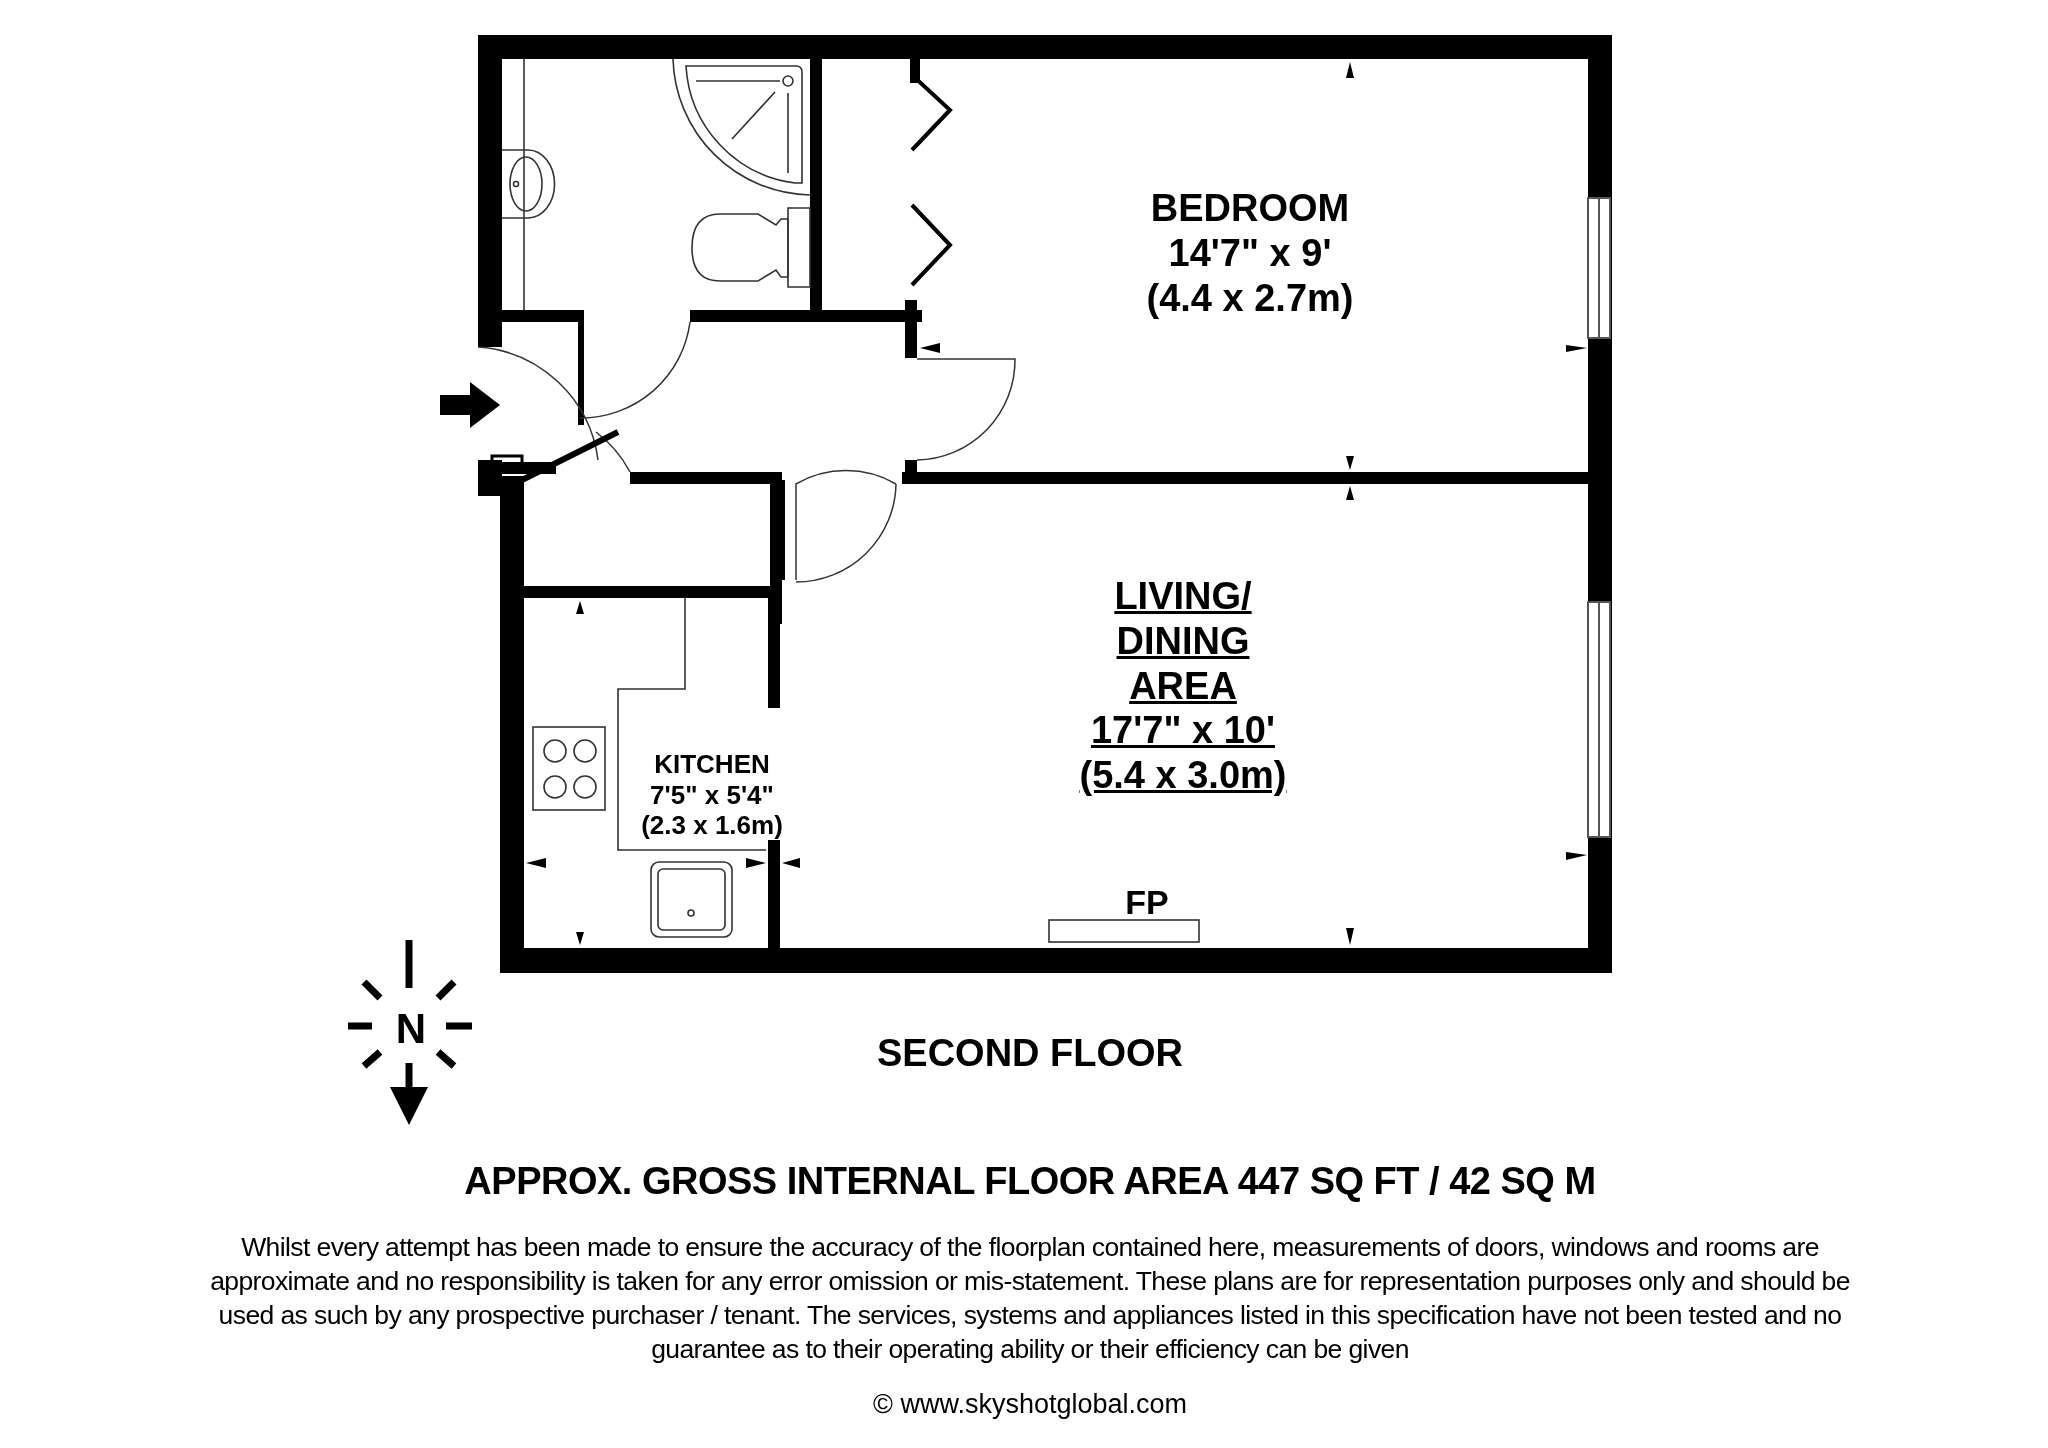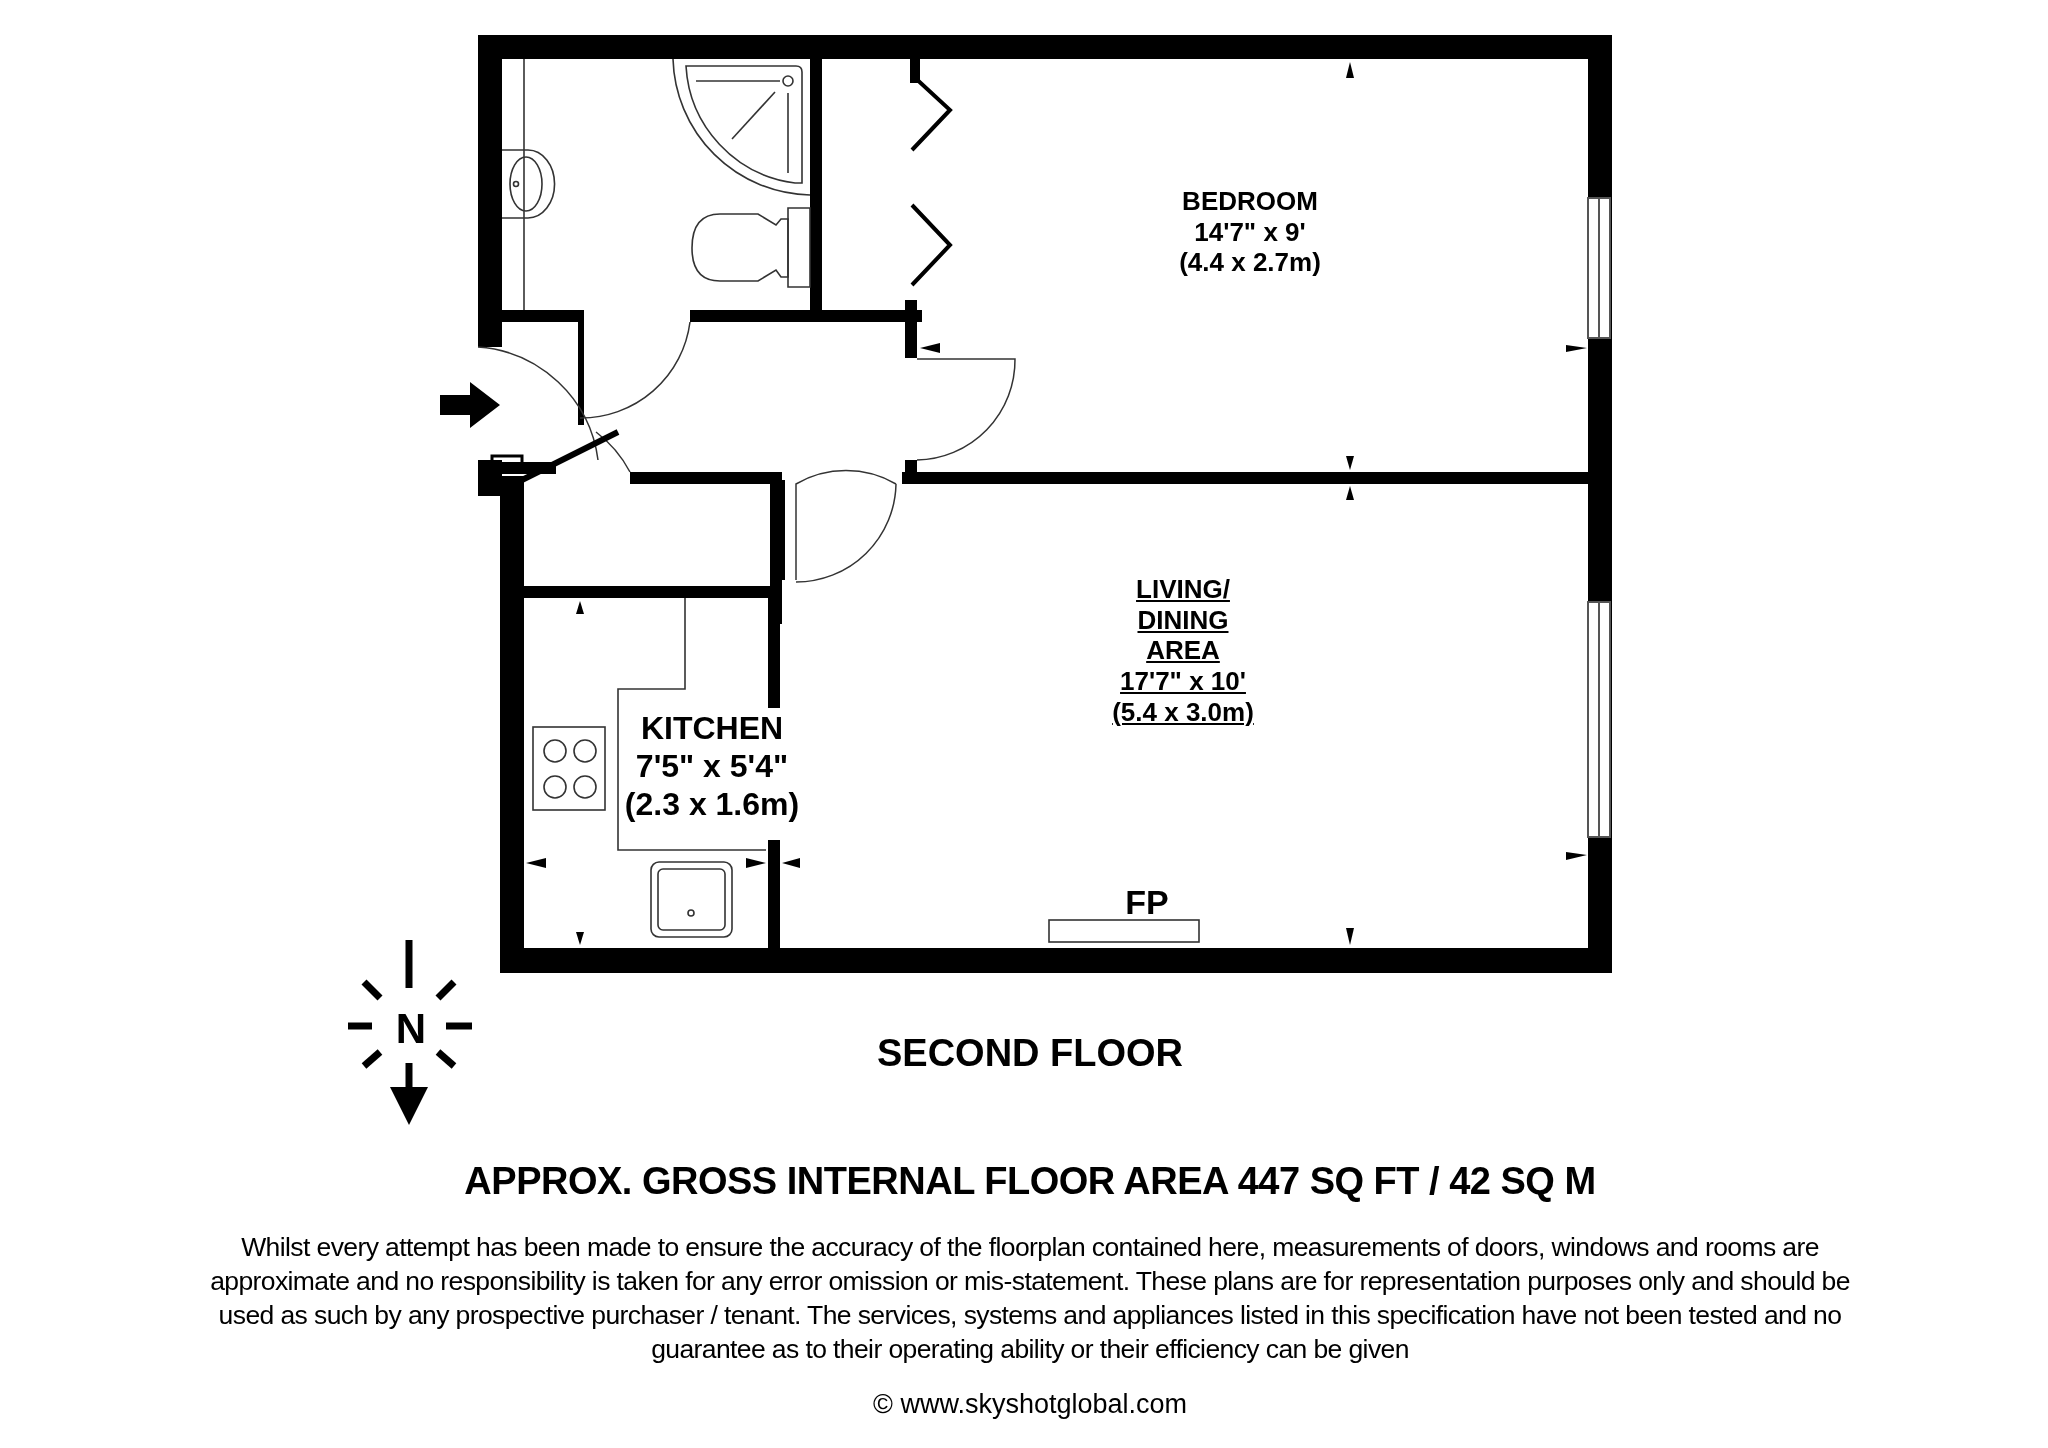--- a/index.html
+++ b/index.html
@@ -1,20 +1,20 @@
 <!DOCTYPE html>
 <html><head>
 <meta charset="utf-8">
 <style>
   html, body { margin: 0; padding: 0; background: #ffffff; }
   body { width: 2048px; height: 1448px; position: relative; overflow: hidden; font-family: "Liberation Sans", sans-serif; color: #000; }
   #plan { position: absolute; left: 0; top: 0; }
   .label { position: absolute; text-align: center; font-weight: bold; font-family: "Liberation Sans", sans-serif; line-height: 1.18; transform: translateX(-50%); white-space: nowrap; }
-  .room-label { font-size: 26px; }
-  .kitchen-label { font-size: 32px; }
+  .room-label { font-size: 38px; }
+  .kitchen-label { font-size: 26px; margin-top: 39px; }
   .fp-label { font-size: 34px; }
   .floor-title { position: absolute; left: 1030px; top: 1032px; transform: translateX(-50%); font-size: 38px; font-weight: bold; text-align: right; }
   .area-title { position: absolute; left: 1030px; top: 1160px; transform: translateX(-50%); font-size: 38px; font-weight: bold; white-space: nowrap; letter-spacing: -0.5px; }
   .disclaimer { position: absolute; left: 180px; width: 1700px; top: 1230px; text-align: center; font-size: 26.5px; line-height: 34px; letter-spacing: -0.6px; }
   .copyright { position: absolute; left: 1030px; top: 1389px; transform: translateX(-50%); font-size: 27px; font-weight: normal; white-space: nowrap; }
   .compass-n { position: absolute; left: 411px; top: 1005px; transform: translateX(-50%); font-size: 42px; font-weight: bold; }
 </style>
 </head>
 <body>
 

